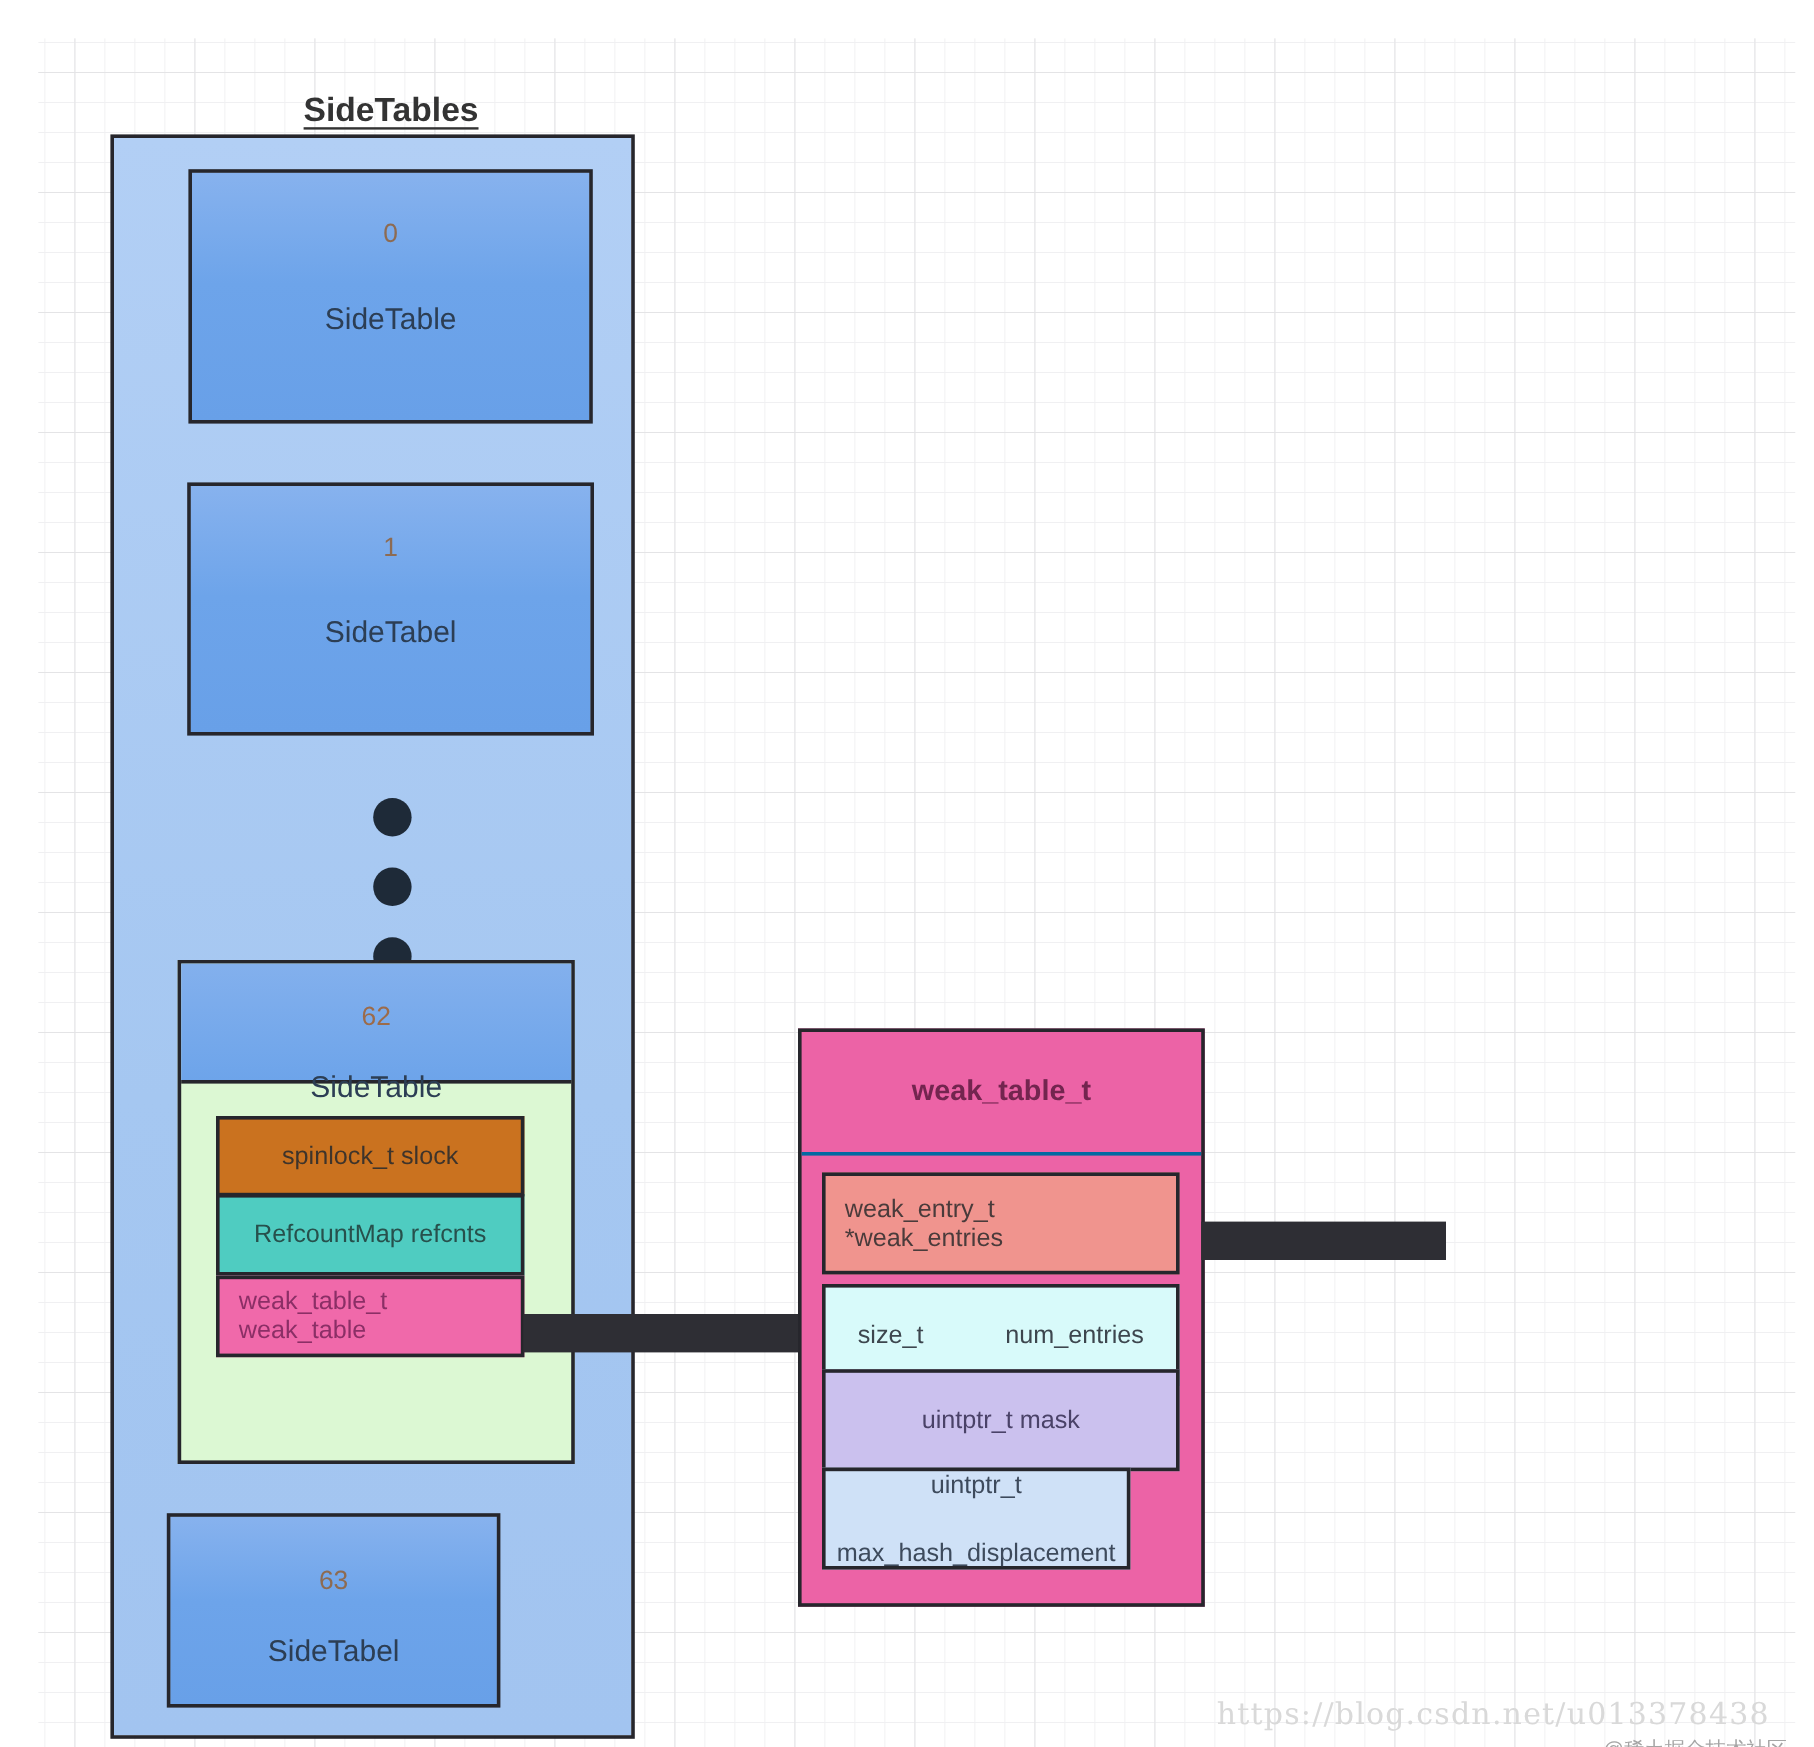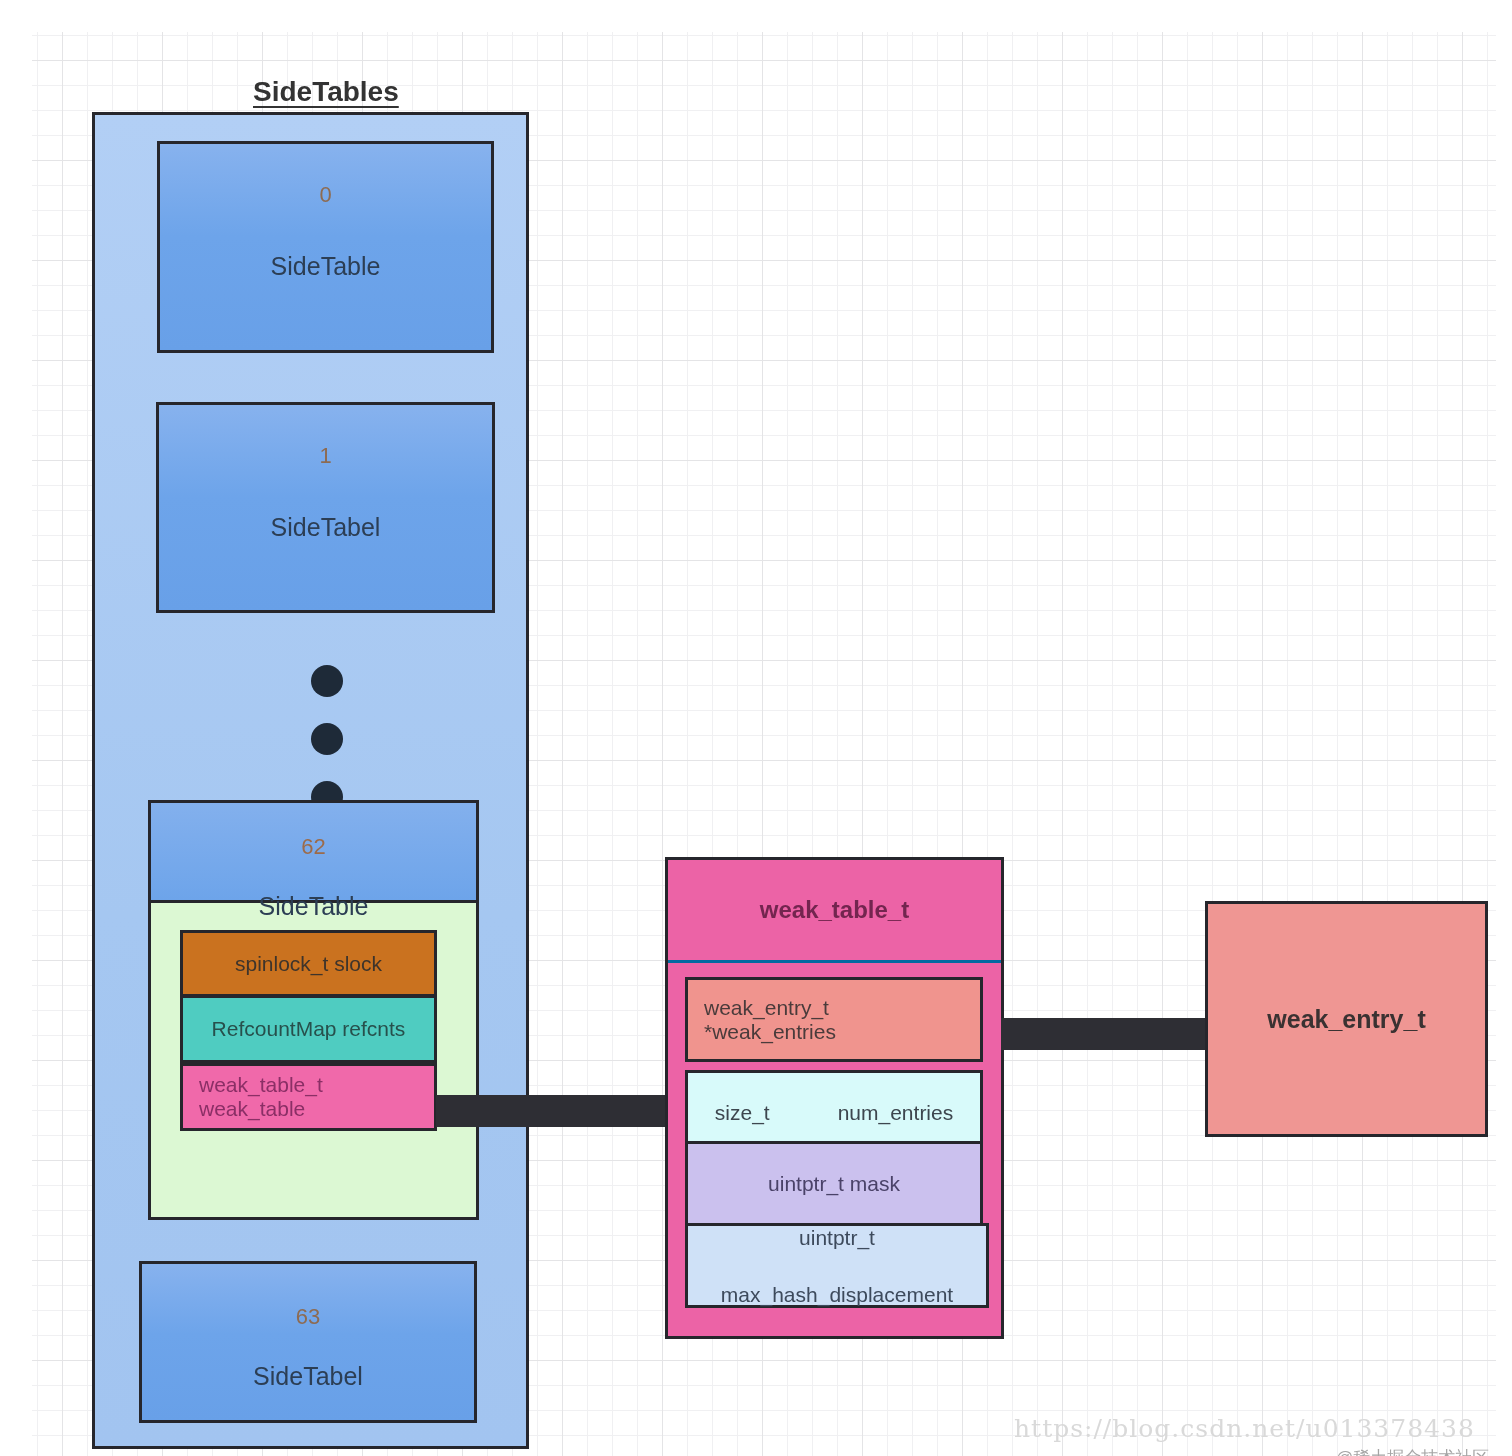--- a/index.html
+++ b/index.html
@@ -79,40 +79,40 @@
     position: absolute;
     border: 3px solid #26262c;
     display: flex; align-items: center; justify-content: center;
     font-size: 21px;
   }
 
   .row-slock    { left: 148px; top: 898px;  width: 257px; height: 67px; background: #ca721f; color: #3e342b; }
   .row-refcnts  { left: 148px; top: 963px;  width: 257px; height: 68px; background: #4fccc1; color: #27504c; }
   .row-weaktbl  { left: 148px; top: 1031px; width: 257px; height: 68px; background: #f069aa; color: #8b2f66; }
 
-  .box-63 { left: 104px; top: 1226px; width: 338px; height: 162px;
+  .box-63 { left: 104px; top: 1226px; width: 278px; height: 162px;
     text-align: center; padding-top: 24px; }
   .box-63 .idx { position: static; }
   .box-63 .lbl { position: static; }
 
   .weak-table-box {
     left: 633px; top: 825px; width: 339px; height: 482px;
     background: #ec63a6; border: 3px solid #26262c;
   }
   .weak-table-title {
     position: absolute; left: 0; top: 0; width: 100%; height: 103px;
     border-bottom: 3px solid #0369a1;
     display: flex; align-items: center; justify-content: center;
     font-size: 24px; font-weight: 600; color: #73254f;
   }
 
   .row-weakentries { left: 653px; top: 945px;  width: 298px; height: 85px; background: #f0948e; color: #4a3b3b; }
   .row-numentries  { left: 653px; top: 1038px; width: 298px; height: 85px; background: #d8fafa; color: #3d464e; gap: 36px; }
   .row-mask        { left: 653px; top: 1109px; width: 298px; height: 85px; background: #cbc1ee; color: #4a4268; }
-  .row-mhd         { left: 653px; top: 1191px; width: 304px; height: 85px; background: #cfe1f7; color: #3d4a5c;
+  .row-mhd         { left: 653px; top: 1191px; width: 257px; height: 85px; background: #cfe1f7; color: #3d4a5c;
                      flex-direction: column; line-height: 25px; }
 
   .weak-entry-box {
     left: 1173px; top: 869px; width: 283px; height: 236px;
     background: #ef9693; border: 3px solid #26262c;
     display: flex; align-items: center; justify-content: center;
     font-size: 25px; font-weight: 600; color: #3a3232;
   }
 
   .connector { background: #2e2e34; height: 3px; }
@@ -187,20 +187,17 @@
     <span>num_entries</span>
   </div>
   <div class="abs field-row row-mask">uintptr_t mask</div>
   <div class="abs field-row row-mhd">
     <span>uintptr_t</span>
     <span>max_hash_displacement</span>
   </div>
 
   <div class="abs connector connector-2"></div>
 
-  <div class="abs weak-entry-box">
-    <span>weak_entry_t</span>
-  </div>
 
   <div class="abs watermark-url">https://blog.csdn.net/u013378438</div>
   <div class="abs watermark-badge">@稀土掘金技术社区</div>
 
 </div>
 
 </body></html>

